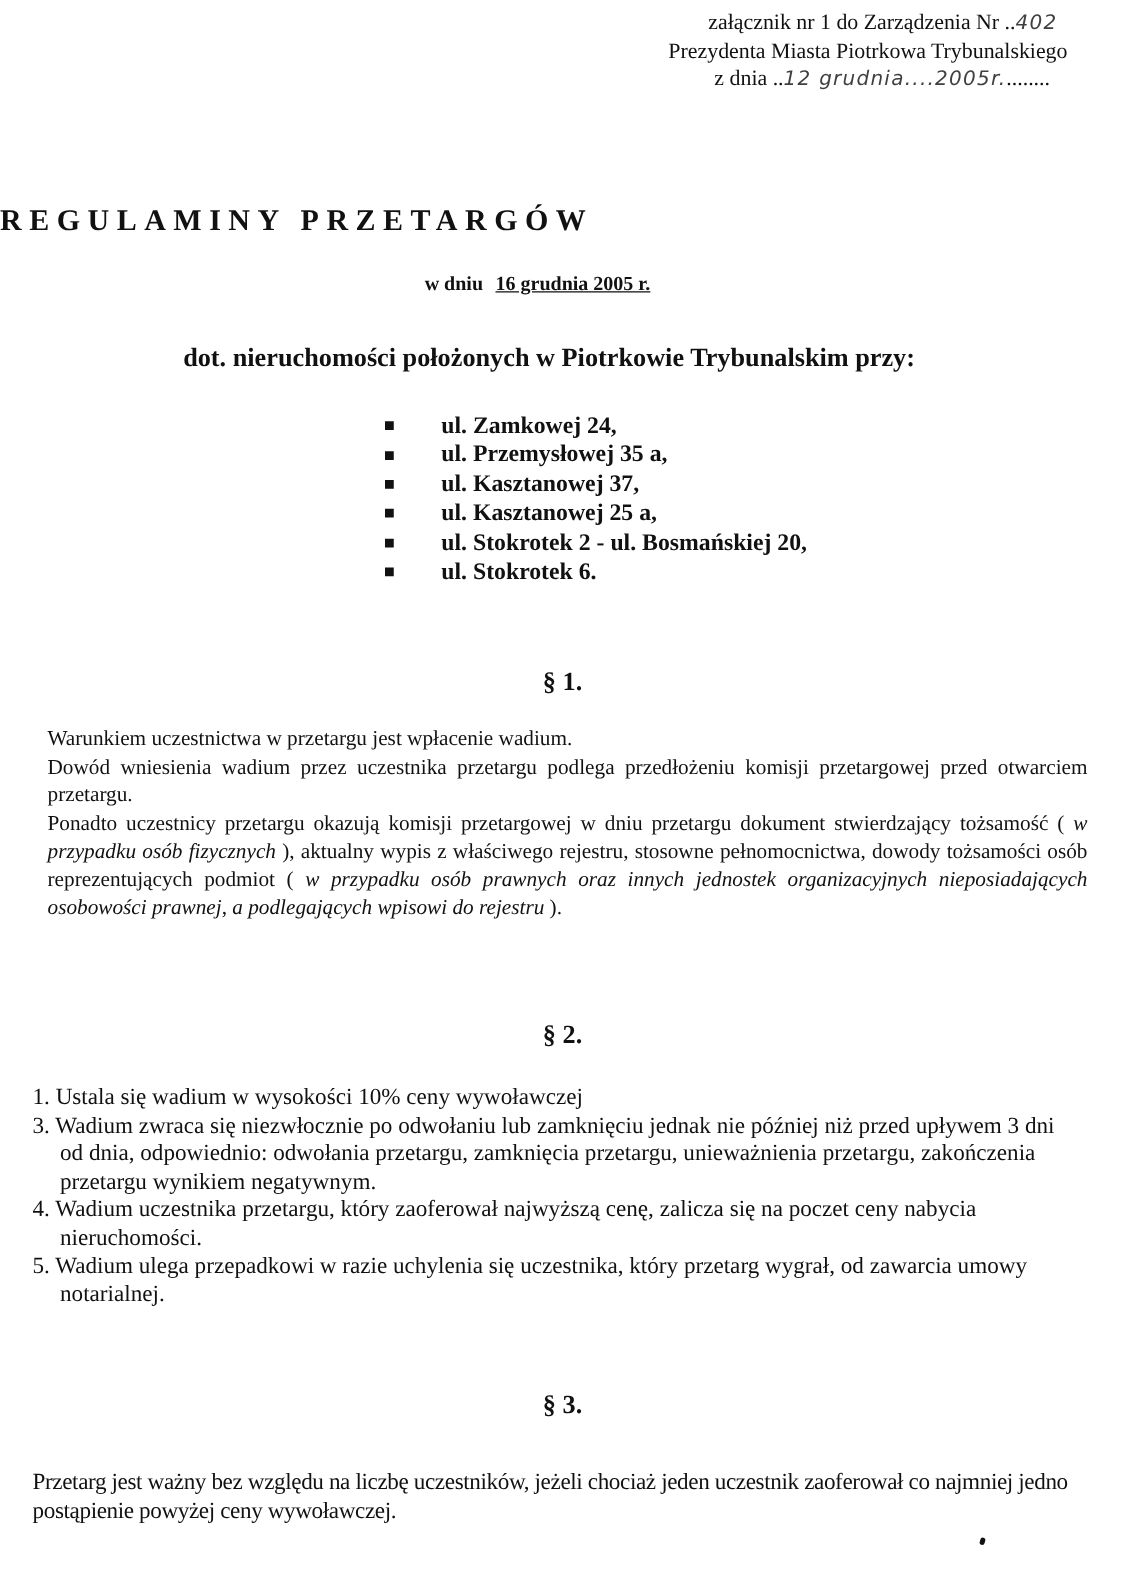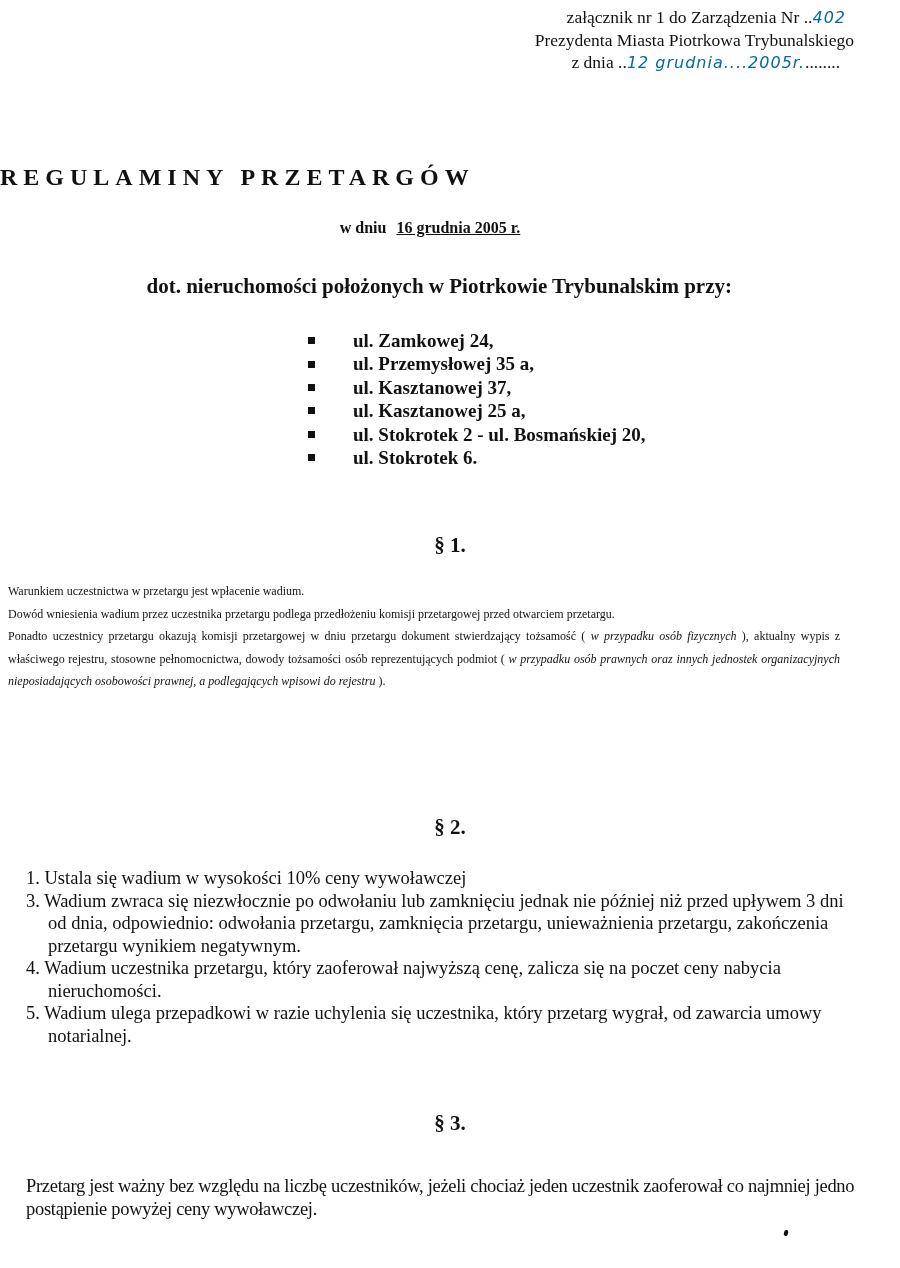--- a/index.html
+++ b/index.html
@@ -8,21 +8,21 @@
     font-family: "Liberation Serif", "DejaVu Serif", serif; color: #111;
   }
   .abs { position: absolute; }
   .header {
     top: 6px; right: 46px; width: 420px; text-align: right;
     font-size: 17.5px; line-height: 22px;
   }
   .header .line { display: block; }
   .hand {
     font-family: "DejaVu Sans", sans-serif; font-style: italic;
-    font-size: 16px; letter-spacing: 1px; color: #0369a1;
+    font-size: 16px; letter-spacing: 1px; color: #404040;
   }
   .hdr-l1 { padding-right: 8px; }
   .hdr-l3 { padding-right: 14px; }
   .title {
     top: 164px; left: 0; width: 860px; text-align: left;
     font-weight: bold; font-size: 24px; letter-spacing: 6px;
   }
   .date-line {
     top: 219px; left: 0; width: 860px; text-align: center;
     font-weight: bold; font-size: 16px;
@@ -35,21 +35,21 @@
   .addr-list {
     top: 329px; left: 308px; margin: 0; padding: 0; list-style: none;
     font-weight: bold; font-size: 19px; line-height: 23.4px;
   }
   .addr-list li { display: flex; align-items: center; }
   .bullet { display: inline-block; width: 7px; height: 7px; background: #111; margin-right: 38px; }
   .section-h {
     left: 0; width: 900px; text-align: center; font-weight: bold; font-size: 21px;
   }
   .para {
-    left: 8px; width: 832px; font-size: 12px; line-height: 22.5px;
+    left: 38px; width: 832px; font-size: 17px; line-height: 22.5px;
     text-align: justify;
   }
   .para p { margin: 0; }
   .para .it { font-style: italic; }
   .num-list {
     top: 867px; left: 26px; width: 840px; margin: 0; padding: 0; list-style: none;
     font-size: 18.5px; line-height: 22.5px;
   }
   .num-list li { padding-left: 22px; text-indent: -22px; }
   .sec3 {

